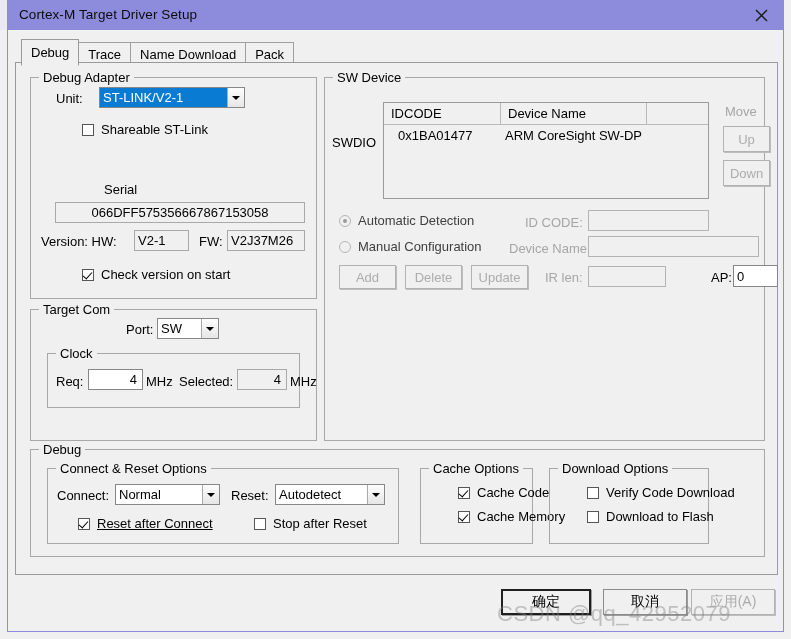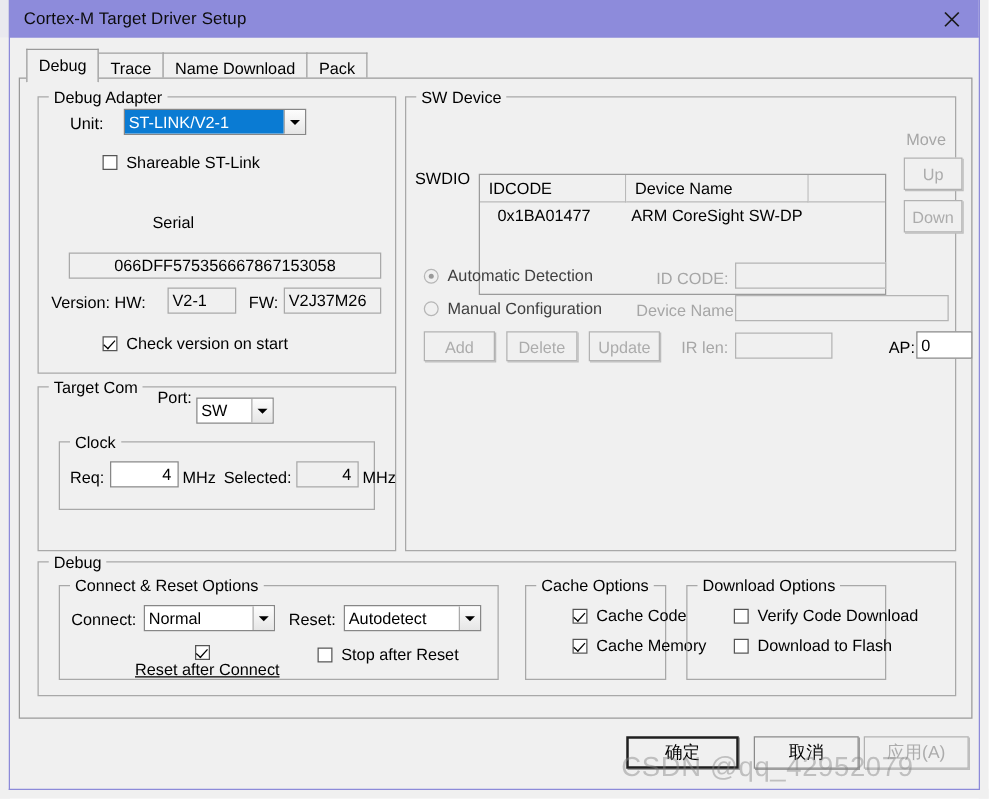--- a/index.html
+++ b/index.html
@@ -232,21 +232,20 @@
     background:#9a9a9a;
   }
   .u { text-decoration:underline; }
 
   
   .listview {
     position:absolute;
     background:#f0f0f0;
     border:1px solid #9b9b9b;
     overflow:hidden;
-    margin-top:37px;
   }
   .lv-head { display:flex; height:22px; }
   .lv-head .col {
     border-right:1px solid #b9b9b9;
     border-bottom:1px solid #b9b9b9;
     background:#f0f0f0;
     font-size:13px;
     display:flex; align-items:center;
     padding-left:7px;
     white-space:nowrap;
@@ -323,42 +322,42 @@
         <div class="combo" style="left:68px; top:9px; width:146px; height:21px;">
           <div class="combo-text sel">ST-LINK/V2-1</div>
           <div class="arrow"></div>
         </div>
 
         <div class="check" style="left:25px; top:44px;">
           <span class="box"></span>
           <span>Shareable ST-Link</span>
         </div>
 
-        <span class="lbl" style="left:73px; top:92px;margin-left:18px;">Serial</span>
+        <span class="lbl" style="left:73px; top:104px;">Serial</span>
 
         <div class="textbox readonly center" style="left:24px; top:124px; width:250px; height:21px;">066DFF575356667867153058</div>
 
         <span class="lbl" style="left:10px; top:156px;">Version: HW:</span>
 
         <div class="textbox readonly" style="left:103px; top:152px; width:55px; height:21px;">V2-1</div>
 
         <span class="lbl" style="left:168px; top:156px;">FW:</span>
 
         <div class="textbox readonly" style="left:196px; top:152px; width:78px; height:21px;">V2J37M26</div>
 
         <div class="check" style="left:25px; top:189px;">
           <span class="box checked"></span>
           <span>Check version on start</span>
         </div>
       </div>
 
       <div class="group" style="left:14px; top:246px; width:287px; height:132px;">
         <span class="legend">Target Com</span>
 
-        <span class="lbl" style="left:95px; top:0;">Port:</span>
+        <span class="lbl" style="left:95px; top:12px;">Port:</span>
 
         <div class="combo" style="left:126px; top:8px; width:62px; height:21px;">
           <div class="combo-text">SW</div>
           <div class="arrow"></div>
         </div>
 
         <div class="group" style="left:16px; top:43px; width:253px; height:55px;">
           <span class="legend">Clock</span>
 
           <span class="lbl" style="left:8px; top:20px;">Req:</span>
@@ -444,21 +443,21 @@
             <div class="combo-text">Normal</div>
             <div class="arrow"></div>
           </div>
 
           <span class="lbl" style="left:183px; top:19px;">Reset:</span>
           <div class="combo" style="left:227px; top:15px; width:110px; height:21px;">
             <div class="combo-text">Autodetect</div>
             <div class="arrow"></div>
           </div>
 
-          <div class="check" style="left:34px; top:47px;flex-direction:column;">
+          <div class="check" style="left:4px; top:47px;">
             <span class="box checked"></span>
             <span class="u">Reset after Connect</span>
           </div>
           <div class="check" style="left:180px; top:47px;">
             <span class="box"></span>
             <span>Stop after Reset</span>
           </div>
         </div>
 
         <div class="group" style="left:389px; top:18px; width:113px; height:76px;">

